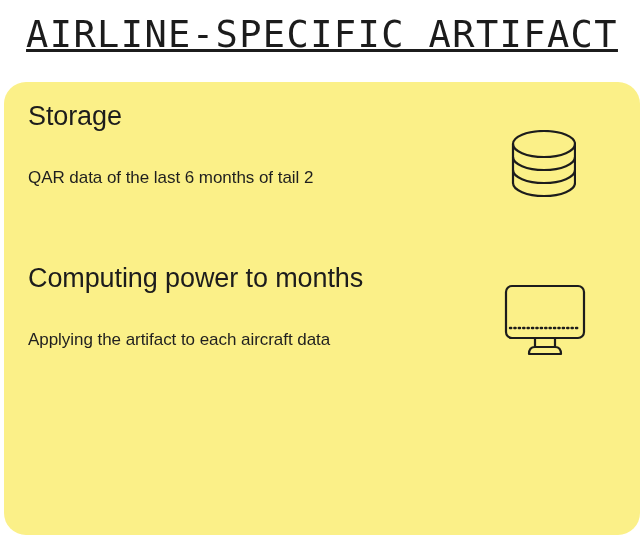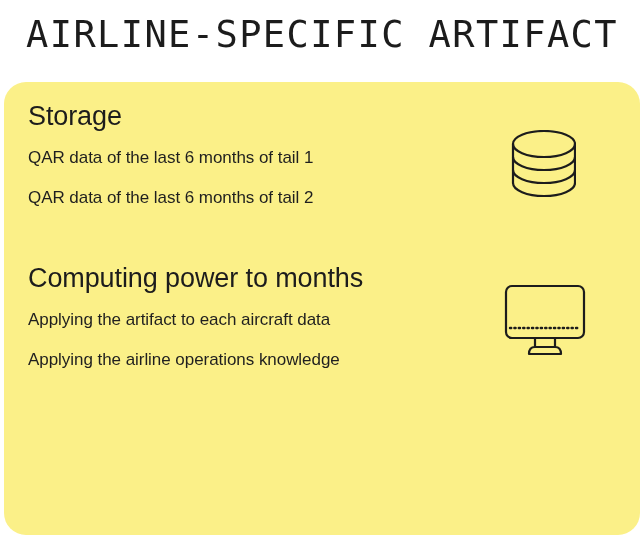--- a/index.html
+++ b/index.html
@@ -22,20 +22,21 @@
     top: 14px;
     width: 644px;
     text-align: center;
     font-family: "DejaVu Sans Mono", "Liberation Mono", monospace;
     font-size: 37px;
     font-weight: 400;
     letter-spacing: 1.4px;
     color: #1c1c1c;
     white-space: nowrap;
     line-height: 1.15;
+    text-decoration: underline;
   }
 
   
   #artifact-card {
     position: absolute;
     left: 4px;
     top: 82px;
     width: 636px;
     height: 453px;
     background: #fbf088;
@@ -97,21 +98,20 @@
 
 <div id="page-title">AIRLINE-SPECIFIC ARTIFACT</div>
 
 <div id="artifact-card">
 
   <div class="card-section" id="section-storage">
 
     <div class="section-heading">Storage</div>
 
     <ul class="section-items">
-      <li class="section-item">QAR data of the last 6 months of tail 1</li>
       <li class="section-item">QAR data of the last 6 months of tail 2</li>
     </ul>
 
     <span class="section-icon" id="database-icon-wrap">
       <svg class="icon-svg" width="72" height="76" viewBox="0 0 72 76" aria-hidden="true">
         <g fill="none" stroke="#1c1c1c" stroke-width="2.2" stroke-linecap="round" stroke-linejoin="round">
 
           <path d="M9 14 V 53"></path>
           <path d="M71 14 V 53"></path>
 
@@ -125,21 +125,20 @@
       </svg>
     </span>
   </div>
 
   <div class="card-section" id="section-computing">
 
     <div class="section-heading">Computing power to months</div>
 
     <ul class="section-items">
       <li class="section-item">Applying the artifact to each aircraft data</li>
-      <li class="section-item">Applying the airline operations knowledge</li>
     </ul>
 
     <span class="section-icon" id="monitor-icon-wrap">
       <svg class="icon-svg" width="92" height="80" viewBox="0 0 92 80" aria-hidden="true">
         <g fill="none" stroke="#1c1c1c" stroke-width="2.2" stroke-linecap="round" stroke-linejoin="round">
 
           <rect x="7" y="6" width="78" height="52" rx="6" ry="6"></rect>
 
           <line x1="11" y1="48" x2="81" y2="48" stroke-width="2.4" stroke-dasharray="1.2 3.2"></line>
 

